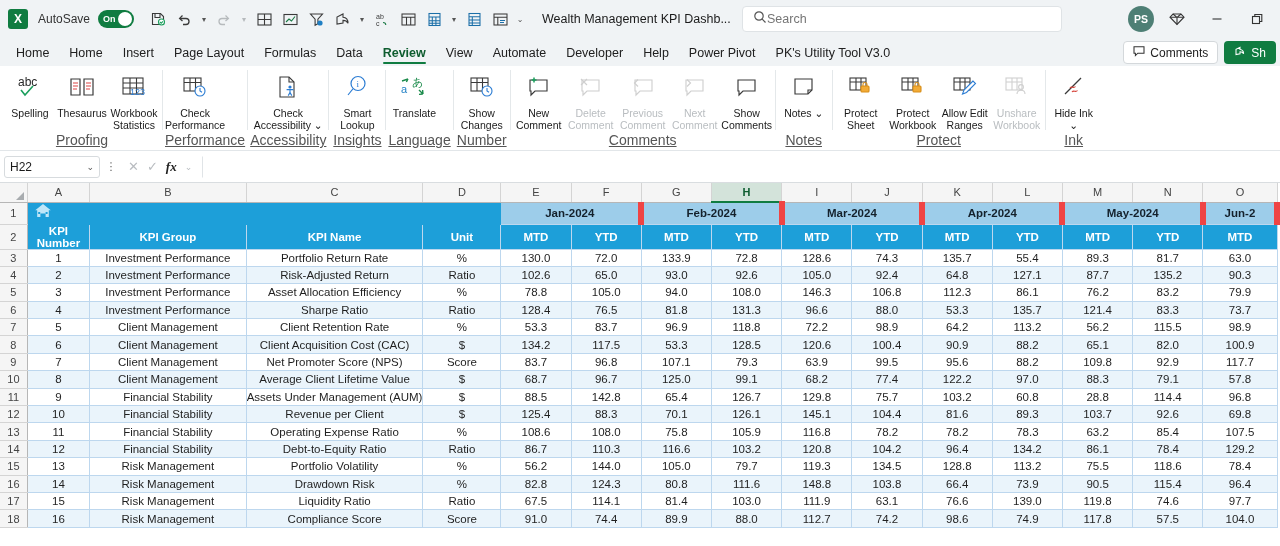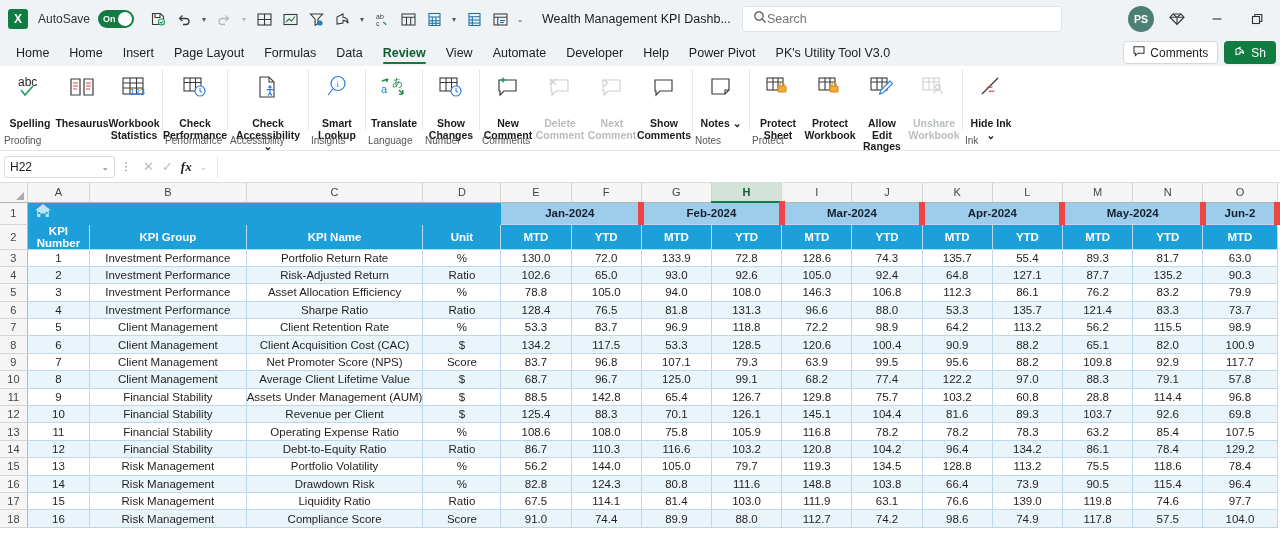--- a/index.html
+++ b/index.html
@@ -79,40 +79,40 @@
   }
 
   
   .ribbon {
     height: 85px; background: #ffffff; display: flex; align-items: stretch;
     border-bottom: 1px solid #e2e6e9; position: relative; padding-left: 4px;
   }
   .rgroup { display: flex; flex-direction: column; position: relative; }
   .rgroup-items { display: flex; align-items: flex-start; height: 68px; padding-top: 3px; }
   .rgroup-name {
-    font-size: 10px; color: #555; height: 15px; line-height: 13px;
+    font-size: 14px; color: #555; text-align: center; height: 15px; line-height: 13px; text-decoration: underline;
   }
   .rgroup-div { width: 1px; background: #e4e8ea; margin: 4px 2px 20px 2px; }
   .rbtn {
     display: flex; flex-direction: column; align-items: center; width: 52px;
     padding: 3px 1px 0 1px; text-align: center;
   }
   .rbtn .ricon { height: 30px; display: flex; align-items: center; justify-content: center; }
-  .rbtn .rlabel { font-size: 10.5px; color: #1b1b1b; line-height: 11.5px; margin-top: 16px; font-weight: bold; }
+  .rbtn .rlabel { font-size: 10.5px; color: #1b1b1b; line-height: 11.5px; margin-top: 6px; }
   .rbtn.wide { width: 60px; }
   .rbtn.disabled .rlabel { color: #b9bdc0; }
   .rbtn.disabled .ricon { opacity: .35; }
 
   
   .fxbar {
     height: 32px; background: #fff; display: flex; align-items: center;
     border-bottom: 1px solid #d9dde0; padding: 0 4px; gap: 4px;
   }
   .namebox {
-    width: 111px; height: 22px; border: 1px solid #d7dbde; border-radius: 3px;
+    width: 96px; height: 22px; border: 1px solid #d7dbde; border-radius: 3px;
     display: flex; align-items: center; justify-content: space-between;
     padding: 0 5px; font-size: 12px; color: #1a1a1a; background: #fff;
   }
   .fx-dots { width: 14px; text-align: center; color: #666; font-size: 11px; letter-spacing: 0; }
   .fx-icons { display: flex; align-items: center; gap: 8px; padding: 0 6px; color: #b8bcc0; font-size: 13px; }
   .fx-input {
     flex: 1; height: 22px; border: 1px solid transparent; border-left: 1px solid #e0e4e7;
     font-size: 12.5px; padding-left: 8px; outline: none; background: #fff;
     font-family: "Liberation Sans", sans-serif;
   }
@@ -473,20 +473,29 @@
         <div class="rlabel">New Comment</div>
       </div>
       <div class="rbtn disabled">
         <div class="ricon">
           <svg width="28" height="24" viewBox="0 0 28 24" fill="none" stroke="#777" stroke-width="1.15">
             <path d="M5 5h17v11H10l-4 4v-4H5z"></path>
               <path d="M4 4l6 6M10 4l-6 6"></path>
           </svg>
         </div>
         <div class="rlabel">Delete Comment</div>
+      </div>
+      <div class="rbtn disabled">
+        <div class="ricon">
+          <svg width="28" height="24" viewBox="0 0 28 24" fill="none" stroke="#777" stroke-width="1.15">
+            <path d="M6 5h17v11H11l-4 4v-4H6z"></path>
+              <path d="M9 4.5L5.5 8 9 11.5"></path>
+          </svg>
+        </div>
+        <div class="rlabel">Previous Comment</div>
       </div>
       <div class="rbtn disabled">
         <div class="ricon">
           <svg width="28" height="24" viewBox="0 0 28 24" fill="none" stroke="#777" stroke-width="1.15">
             <path d="M5 5h17v11H10l-4 4v-4H5z"></path>
               <path d="M6 4.5L9.5 8 6 11.5"></path>
           </svg>
         </div>
         <div class="rlabel">Next Comment</div>
       </div>

